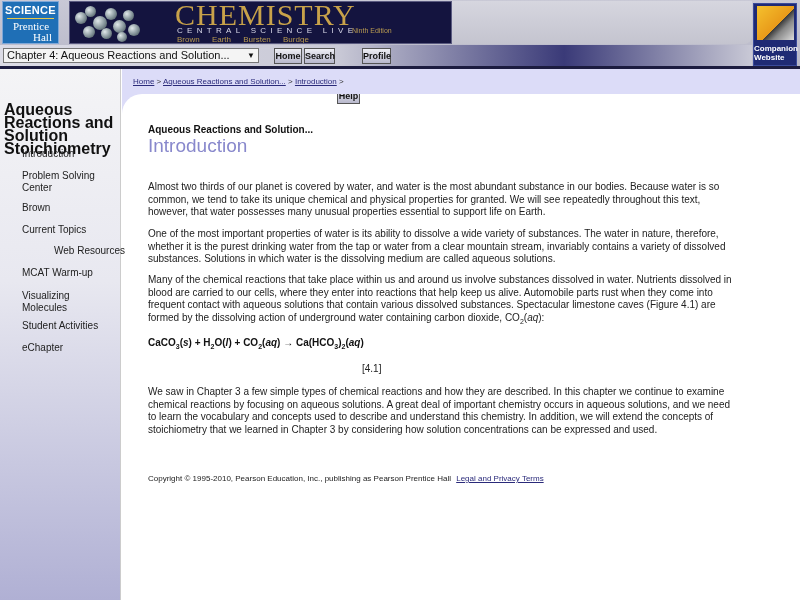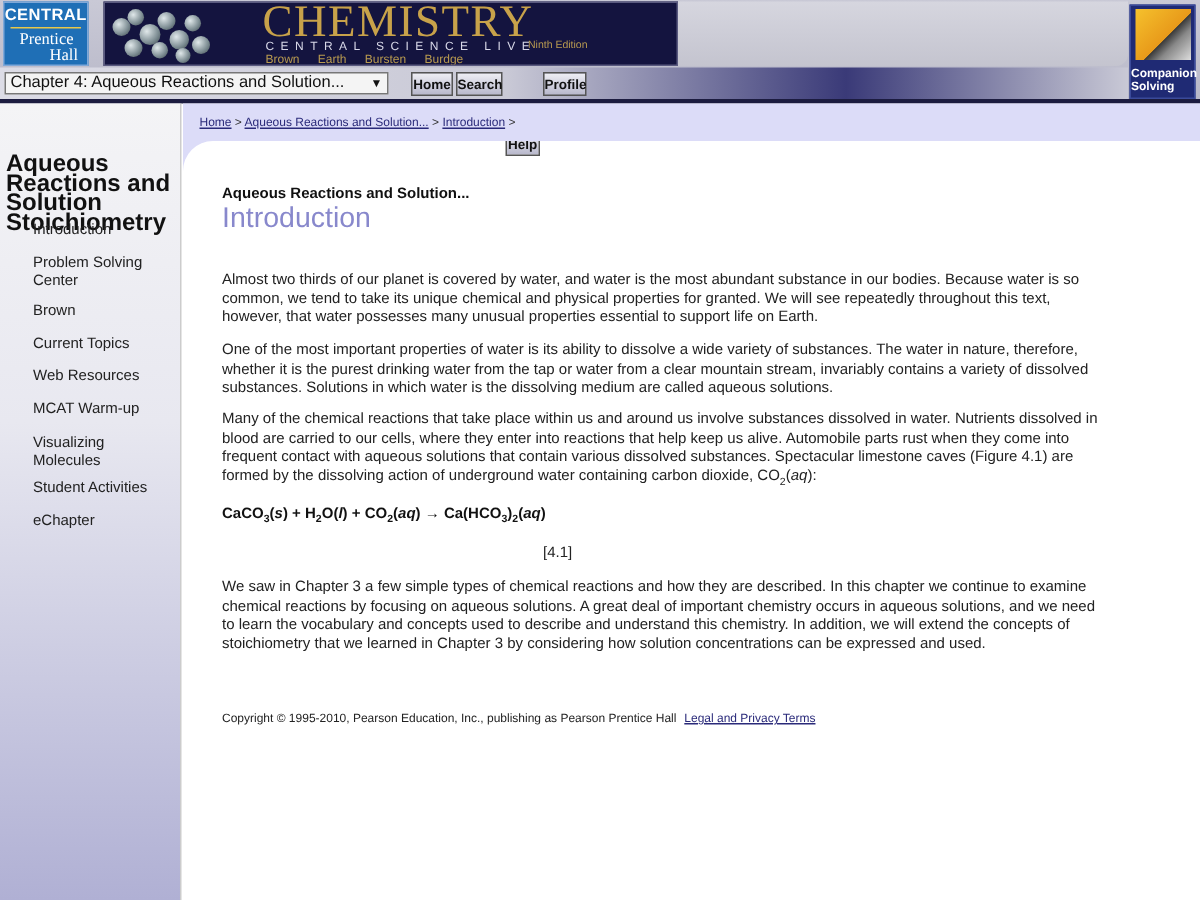--- a/index.html
+++ b/index.html
@@ -83,21 +83,21 @@
   #eqnum { position: absolute; top: 239px; left: 214px; font-size: 10px; color: #222; }
   #p4 { position: absolute; top: 262px; }
   #copyright { position: absolute; top: 350px; font-size: 8px; color: #222; white-space: nowrap; }
   #copyright a { color: #2a2a7a; text-decoration: underline; cursor: pointer; margin-left: 3px; }
 </style>
 </head>
 <body>
 
 <div id="header">
   <div id="logo">
-    <span class="pearson">CENTRAL</span>
+    <span class="pearson">SCIENCE</span>
     <span class="bar"></span>
     <span class="ph1">Prentice</span>
     <span class="ph2">Hall</span>
   </div>
 
   <div id="banner">
     <div class="mol">
       <span style="left:2px;top:8px;width:12px;height:12px"></span>
       <span style="left:12px;top:2px;width:11px;height:11px"></span>
       <span style="left:20px;top:12px;width:14px;height:14px"></span>
@@ -114,21 +114,21 @@
     <span class="authors">Brown Earth Bursten Burdge</span>
     <span class="edition">Ninth Edition</span>
   </div>
 
   <div id="rightpanel"></div>
 
   <div id="companion">
     <div class="book"></div>
     <div class="lbl">
       <span>Companion</span><br>
-      <span>Solving</span>
+      <span>Website</span>
     </div>
   </div>
 
   <div id="navbar">
     <div id="chapter-select">
       <span>Chapter 4: Aqueous Reactions and Solution...</span>
       <span class="arrow">▼</span>
     </div>
     <div id="btn-home" class="navbtn">Home</div>
     <div id="btn-search" class="navbtn">Search</div>
@@ -138,21 +138,21 @@
   <div id="hdr-bottom"></div>
 </div>
 
 <div id="sidebar">
   <div class="chap-title">Aqueous Reactions and Solution Stoichiometry</div>
   <ul>
     <li style="position:absolute;top:0;width:95px;">Introduction</li>
     <li style="position:absolute;top:22px;width:80px;">Problem Solving Center</li>
     <li style="position:absolute;top:54px;width:95px;">Brown</li>
     <li style="position:absolute;top:76px;width:95px;">Current Topics</li>
-    <li style="position:absolute;top:97px;width:95px;">Web Resources</li>
+    <li style="position:absolute;top:97px;width:95px;margin-left:32px;">Web Resources</li>
     <li style="position:absolute;top:119px;width:95px;">MCAT Warm-up</li>
     <li style="position:absolute;top:142px;width:70px;">Visualizing Molecules</li>
     <li style="position:absolute;top:172px;width:95px;">Student Activities</li>
     <li style="position:absolute;top:194px;width:95px;">eChapter</li>
   </ul>
 </div>
 
 <div id="crumbbar"></div>
 <div id="crumbcurve"></div>
 <div id="breadcrumb">

